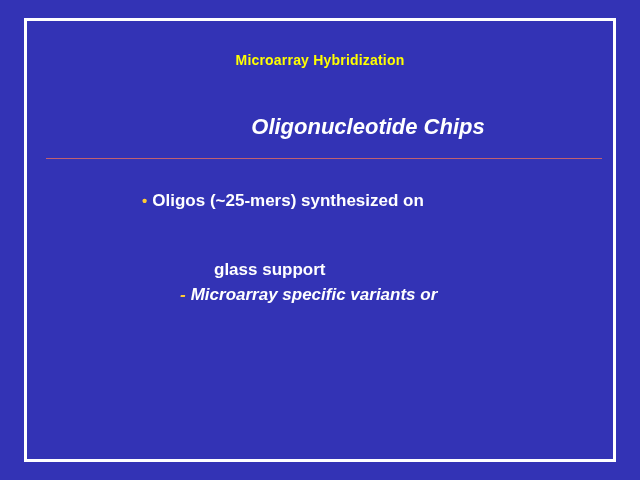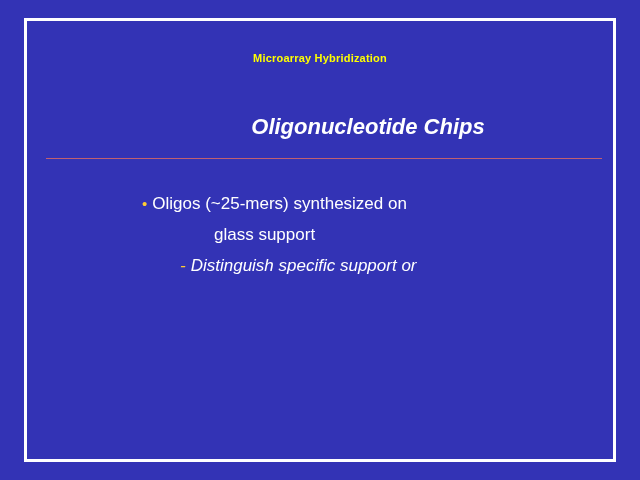--- a/index.html
+++ b/index.html
@@ -29,21 +29,21 @@
     border: 3px solid #ffffff;
     box-sizing: border-box;
   }
   .title-top {
     position: absolute;
     left: 0;
     top: 52px;
     width: 640px;
     text-align: center;
     color: #ffff00;
-    font-size: 11px;
+    font-size: 14px;
     font-weight: bold;
     letter-spacing: 0.2px;
   }
   .title-main {
     position: absolute;
     left: 0;
     top: 114px;
     width: 640px;
     text-align: center;
     color: #ffffff;
@@ -62,36 +62,36 @@
   }
   .body-block {
     position: absolute;
     left: 46px;
     top: 188px;
     width: 556px;
   }
   .line {
     color: #ffffff;
     font-size: 17px;
-    font-weight: normal;
-    line-height: 31px;
+    font-weight: bold;
+    line-height: 25px;
     white-space: nowrap;
   }
   .bullet-dot {
     color: #ffcc33;
     font-size: 15px;
     margin-right: 5px;
   }
   .dash {
     color: #ffcc33;
     font-size: 17px;
     margin-right: 5px;
   }
   .lvl1 { padding-left: 96px; }
-  .cont1 { padding-left: 168px; }
+  .cont1 { padding-left: 168px; margin-top: 44px; }
   .lvl2 { padding-left: 134px; font-style: italic; }
   .cont2 { padding-left: 152px; font-style: italic; }
 </style>
 </head>
 <body>
 
 <div class="slide">
   <div class="slide-frame"></div>
 
   <div class="title-top">Microarray Hybridization</div>
@@ -105,19 +105,19 @@
     <div class="line lvl1">
       <span class="bullet-dot">•</span><span>Oligos (~25-mers) synthesized on</span>
     </div>
 
     <div class="line cont1">
       <span>glass support</span>
     </div>
 
 
     <div class="line lvl2">
-      <span class="dash">-</span><span>Distinguish specific support or</span>
+      <span class="dash">-</span><span>Microarray specific variants or</span>
     </div>
 
 
 
   </div>
 </div>
 
 </body></html>

